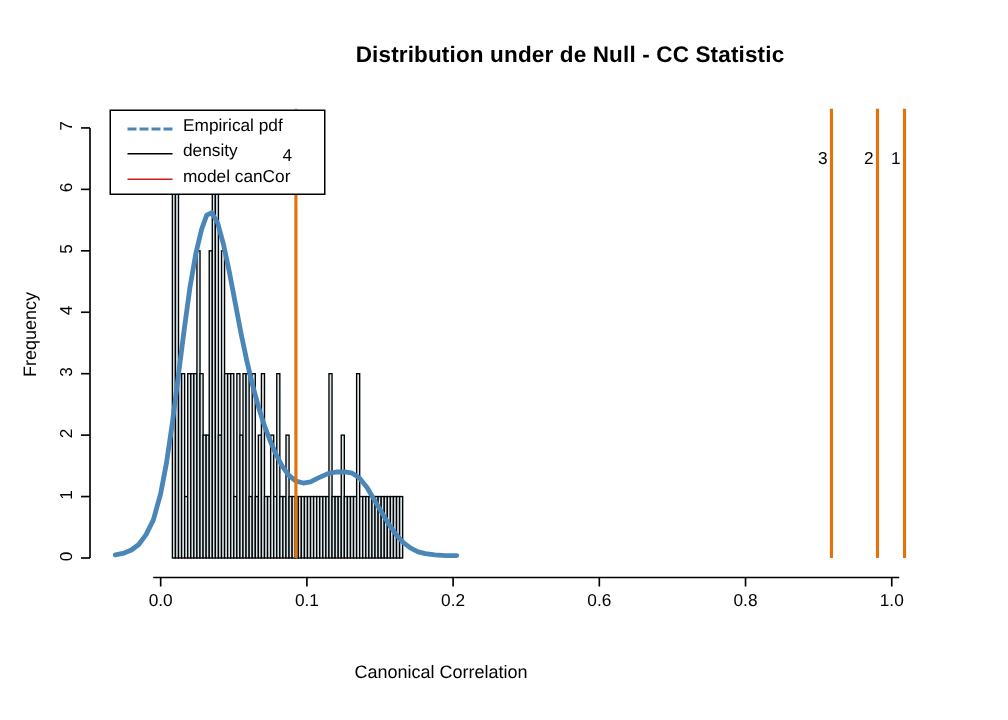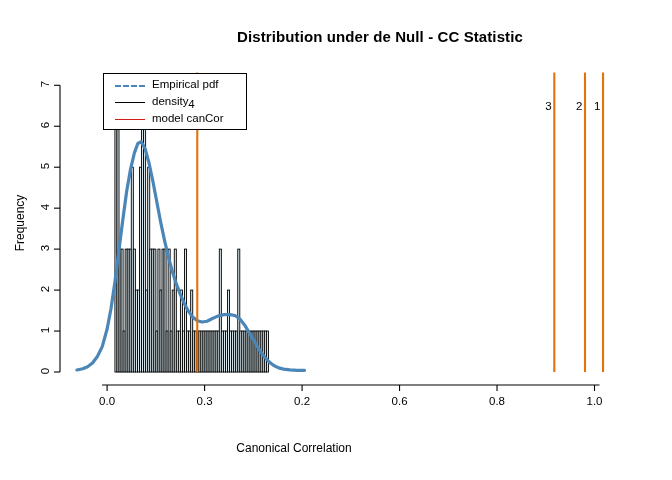--- a/index.html
+++ b/index.html
@@ -22,21 +22,21 @@
     font-size:12px;color:#000;transform:rotate(-90deg);transform-origin:center;
   }
   .ticklbl{position:absolute;font-size:11.5px;color:#000;}
   .xticklbl{text-align:center;width:40px;}
   .yticklbl{
     width:26px;text-align:center;
     transform:rotate(-90deg);transform-origin:center;
   }
   .legend{
     position:absolute;left:73px;top:73px;width:144px;height:57px;
-    border:1px solid #000;background:#fff;box-sizing:border-box;z-index:6;margin-left:30px;
+    border:1px solid #000;background:#fff;box-sizing:border-box;z-index:6;
   }
   .legrow{position:absolute;left:0;width:144px;height:16px;}
   .legline{position:absolute;left:11px;top:7px;width:30px;height:0;}
   .legtxt{position:absolute;left:48px;top:0px;font-size:11.5px;color:#000;white-space:nowrap;}
   .vlbl{position:absolute;font-size:11.5px;color:#000;z-index:7;}
   svg{position:absolute;left:0;top:0;}
 </style>
 </head>
 <body>
 
@@ -156,21 +156,21 @@
       <div class="legline" style="border-top:1.6px solid #000"></div>
       <span class="legtxt">density</span>
     </div>
   </div>
 
   <div class="xlab">Canonical Correlation</div>
   <div class="ylab">Frequency</div>
 
   <div id="xticks">
       <div class="ticklbl xticklbl" style="left: 87.1171px; top: 395px; text-align: center;">0.0</div>
-      <div class="ticklbl xticklbl" style="left: 184.595px; top: 395px;">0.3</div>
+      <div class="ticklbl xticklbl" style="left: 184.595px; top: 395px;">0.1</div>
       <div class="ticklbl xticklbl" style="left: 282.072px; top: 395px;">0.2</div>
       <div class="ticklbl xticklbl" style="left: 379.55px; top: 395px;">0.6</div>
       <div class="ticklbl xticklbl" style="left: 477.027px; top: 395px;">0.8</div>
       <div class="ticklbl xticklbl" style="left: 574.505px; top: 395px;">1.0</div>
     </div>
   <div id="yticks">
       <div class="ticklbl yticklbl" style="left: 32px; top: 365px;">0</div>
       <div class="ticklbl yticklbl" style="left: 32px; top: 324.041px;">1</div>
       <div class="ticklbl yticklbl" style="left: 32px; top: 283.082px;">2</div>
       <div class="ticklbl yticklbl" style="left: 32px; top: 242.123px;">3</div>

